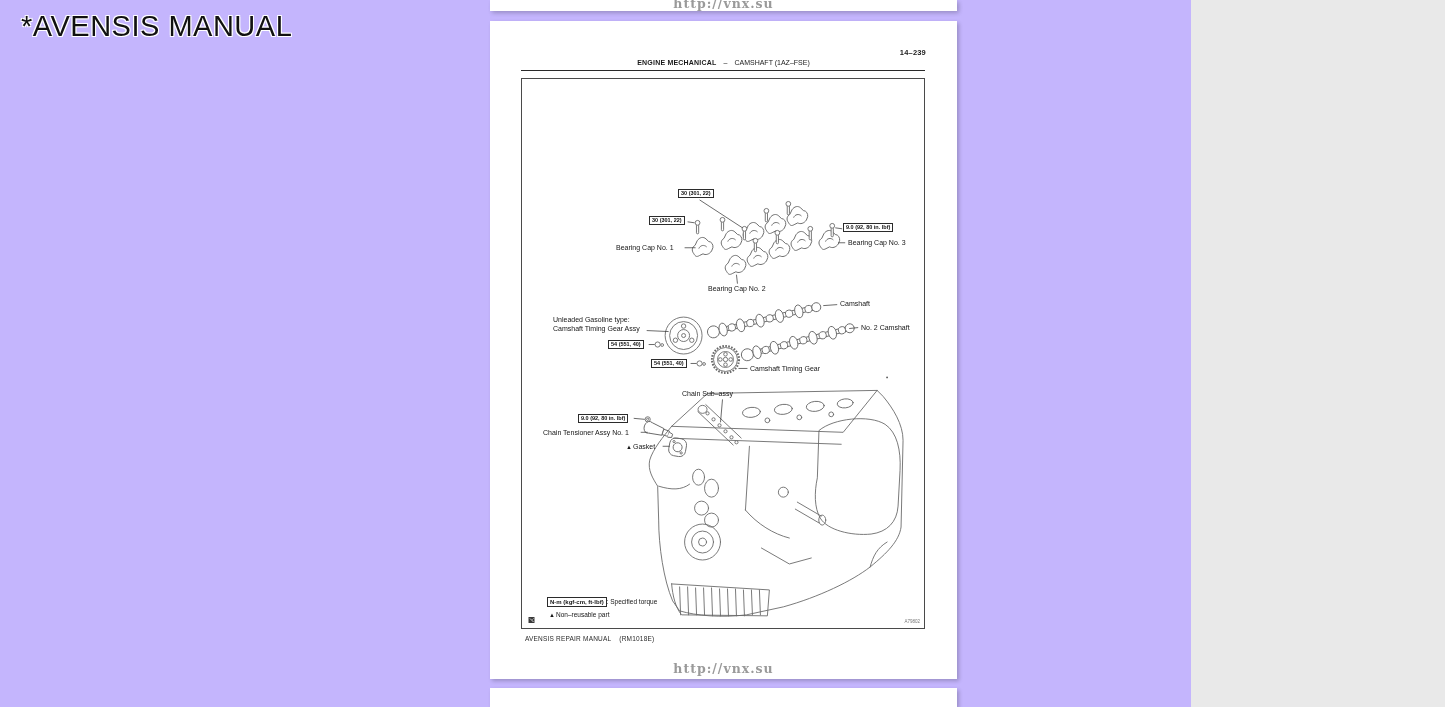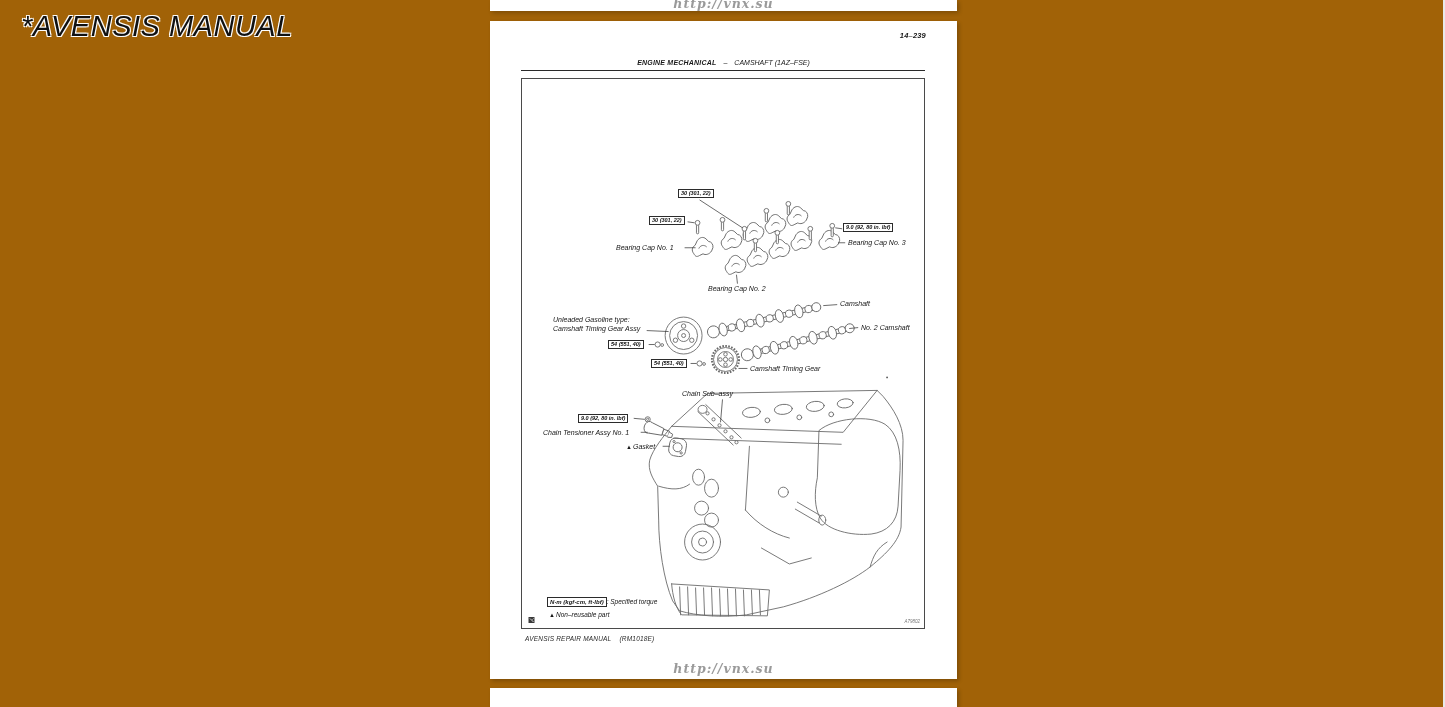--- a/index.html
+++ b/index.html
@@ -1,34 +1,34 @@
 <!DOCTYPE html>
 <html><head>
 <meta charset="utf-8">
 <style>
   html,body{margin:0;padding:0;}
   body{width:1445px;height:707px;overflow:hidden;background:#e9e9e9;
        font-family:"Liberation Sans",sans-serif;}
-  .canvas{position:relative;width:1443px;height:707px;background:#a16207;font-style:italic;}
+  .canvas{position:relative;width:1191px;height:707px;background:#c4b5fd;}
 
   
   .page{position:absolute;left:490px;width:467px;background:#fff;
         box-shadow:2px 2px 4px rgba(0,0,0,.22);}
   .page-prev{top:0;height:11px;overflow:hidden;}
   .page-main{top:21px;height:658px;}
   .page-next{top:688px;height:19px;}
 
   .watermark{position:absolute;left:0;width:100%;text-align:center;
              font-family:"DejaVu Serif",serif;font-weight:bold;
              font-size:12.5px;color:#9a9a9a;letter-spacing:1px;white-space:nowrap;}
   .wm-prev{top:-2px;line-height:12px;}
   .wm-main{top:640px;}
 
   
-  .page-number{position:absolute;top:10px;right:31px;font-size:7.5px;
+  .page-number{position:absolute;top:27px;right:31px;font-size:7.5px;
                font-weight:bold;color:#1a1a1a;letter-spacing:.2px;}
   .header{position:absolute;top:38px;left:0;width:100%;text-align:center;
           font-size:7px;color:#1a1a1a;white-space:nowrap;}
   .hdr-bold{font-weight:bold;letter-spacing:.2px;}
   .hdr-sep{margin:0 7px;}
   .header-rule{position:absolute;top:49px;left:31px;width:404px;height:1.4px;
                background:#2a2a2a;}
   .figure-frame{position:absolute;top:57px;left:31px;width:402px;height:549px;
                 border:1.4px solid #4a4a4a;background:#fff;}
   .art{position:absolute;left:0;top:0;width:100%;height:100%;}

